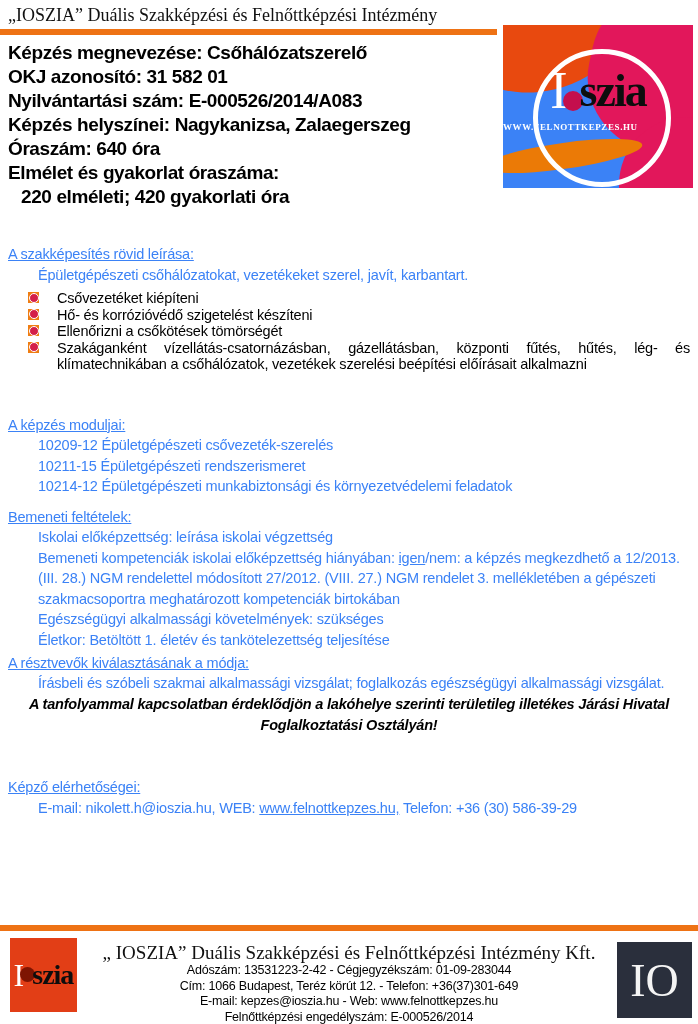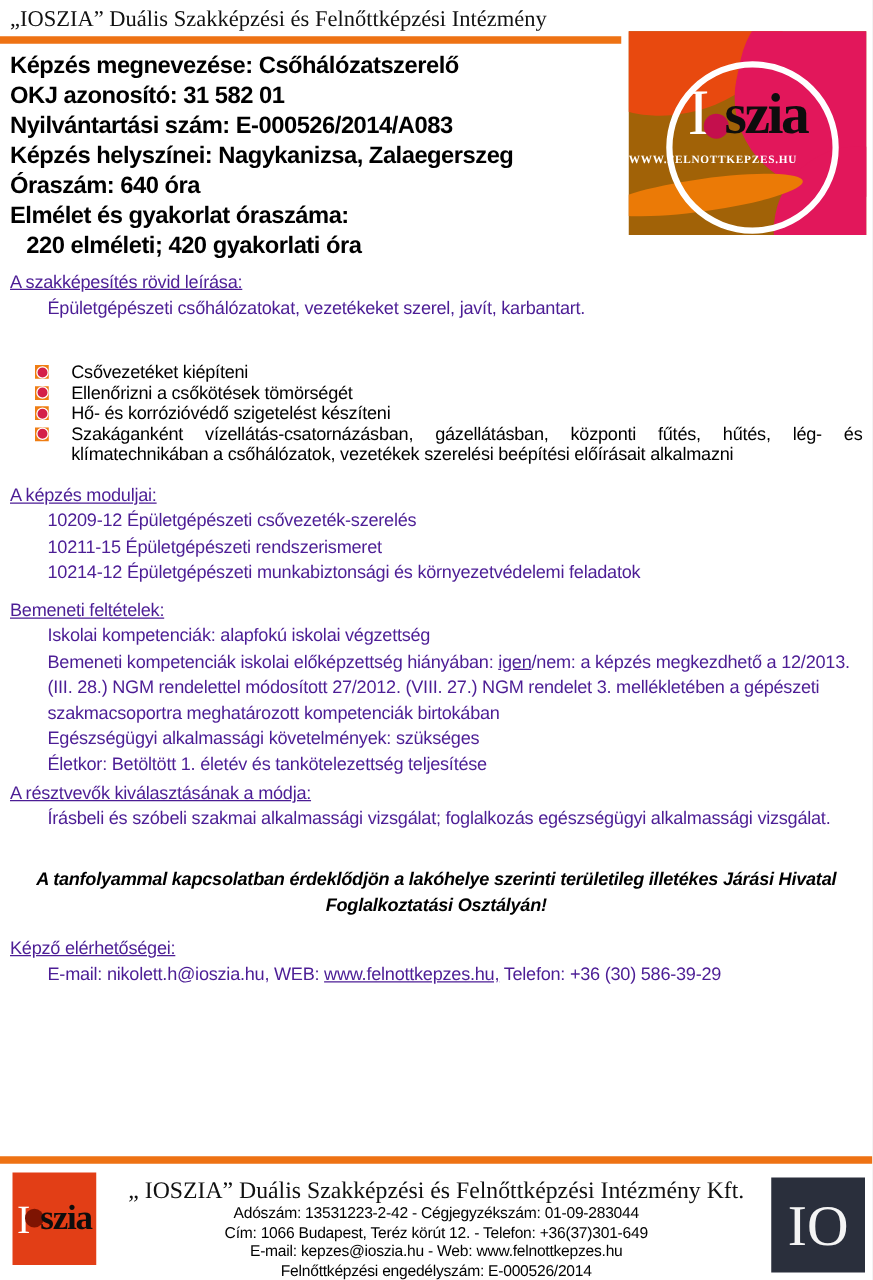--- a/index.html
+++ b/index.html
@@ -16,36 +16,36 @@
   .hrule { position:absolute; left:0; top:29px; width:497px; height:6px; background:#EE7214; }
 
   .course {
     position:absolute; left:8px; top:41px; width:490px;
     font-weight:bold; font-size:19px; line-height:24px; letter-spacing:-0.4px; color:#000;
   }
   .course div { white-space:nowrap; }
   .course .indent { padding-left:13px; }
 
   
-  .logo { position:absolute; left:503px; top:25px; width:190px; height:163px; background:#a16207; overflow:hidden; }
+  .logo { position:absolute; left:503px; top:25px; width:190px; height:163px; background:#3b82f6; overflow:hidden; }
   .logo .blob-tl { position:absolute; left:-50px; top:-62px; width:175px; height:128px; background:#E8490F; border-radius:50%; transform:rotate(-14deg); }
   .logo .blob-r  { position:absolute; left:86px; top:-34px; width:175px; height:165px; background:#E2175B; border-radius:45%; transform:rotate(12deg); }
   .logo .blob-br { position:absolute; left:116px; top:92px; width:135px; height:135px; background:#E2175B; border-radius:50%; }
   .logo .band    { position:absolute; left:-20px; top:118px; width:160px; height:26px; background:#EB7A06; border-radius:50%; transform:rotate(-8deg); }
   .logo .ring { position:absolute; left:30px; top:24px; width:128px; height:128px; border:5px solid #fff; border-radius:50%; }
   .logo .lg-text { position:absolute; left:0; top:40px; width:100%; text-align:center;
      font-family:"Liberation Serif", serif; white-space:nowrap; }
   .logo .lg-i   { color:#fff; font-size:52px; line-height:52px; vertical-align:top; }
   .logo .lg-dot { display:inline-block; width:20px; height:20px; background:#C40F4D; border-radius:50%; margin:26px -3px 0 -5px; }
   .logo .lg-szia{ color:#0d0d0d; font-size:46px; line-height:52px; font-weight:bold; letter-spacing:-2px; vertical-align:top; }
   .logo .lg-url { position:absolute; left:0; top:97px; width:100%; text-align:left; color:#fff;
      font-family:"Liberation Serif", serif; font-weight:bold; font-size:9px; letter-spacing:0.6px; }
 
   
-  .btext { font-size:14.5px; line-height:20.5px; letter-spacing:-0.2px; color:#4c1d95; }
+  .btext { font-size:14.5px; line-height:20.5px; letter-spacing:-0.2px; color:#3b82f6;margin-top:28px; }
   .hd { position:absolute; left:8px; text-decoration:underline; }
   .blk { position:absolute; left:8px; right:8px; }
   .ind { padding-left:30px; }
   .bullets { position:absolute; left:8px; right:8px; }
   .bullet { position:relative; padding-left:49px; line-height:16.5px; font-size:14.5px; letter-spacing:-0.2px; }
   .bullet .bicon { position:absolute; left:20px; top:2px; width:11px; height:11px; background:#EF7D12; }
   .bullet .bicon::after { content:''; position:absolute; left:0.5px; top:0.5px; width:10px; height:10px;
       border-radius:50%; background:#D42049; border:1px solid #fff; box-sizing:border-box; }
   .bullet.just { text-align:justify; }
   .center-notice { position:absolute; left:6px; right:6px; text-align:center;
@@ -92,35 +92,35 @@
     <div class="ring"></div>
     <div class="lg-text"><span class="lg-i">I</span><span class="lg-dot"></span><span class="lg-szia">szia</span></div>
     <div class="lg-url">WWW.FELNOTTKEPZES.HU</div>
   </div>
 
   <div class="hd btext" style="top:216px;">A szakképesítés rövid leírása:</div>
   <div class="blk btext ind" style="top:237px;">Épületgépészeti csőhálózatokat, vezetékeket szerel, javít, karbantart.</div>
 
   <div class="bullets" style="top:290px;">
     <div class="bullet"><span class="bicon"></span><span>Csővezetéket kiépíteni</span></div>
+    <div class="bullet"><span class="bicon"></span><span>Hő- és korrózióvédő szigetelést készíteni</span></div>
     <div class="bullet"><span class="bicon"></span><span>Ellenőrizni a csőkötések tömörségét</span></div>
-    <div class="bullet"><span class="bicon"></span><span>Hő- és korrózióvédő szigetelést készíteni</span></div>
     <div class="bullet just"><span class="bicon"></span><span>Szakáganként vízellátás-csatornázásban, gázellátásban, központi fűtés, hűtés, lég- és klímatechnikában a csőhálózatok, vezetékek szerelési beépítési előírásait alkalmazni</span></div>
   </div>
 
   <div class="hd btext" style="top:387px;">A képzés moduljai:</div>
   <div class="blk btext ind" style="top:407px;">
     <div>10209-12 Épületgépészeti csővezeték-szerelés</div>
     <div>10211-15 Épületgépészeti rendszerismeret</div>
     <div>10214-12 Épületgépészeti munkabiztonsági és környezetvédelemi feladatok</div>
   </div>
 
   <div class="hd btext" style="top:479px;">Bemeneti feltételek:</div>
   <div class="blk btext ind" style="top:499px;">
-    <div>Iskolai kompetenciák: alapfokú iskolai végzettség</div>
+    <div>Iskolai előképzettség: leírása iskolai végzettség</div>
     <div><span>Bemeneti kompetenciák iskolai előképzettség hiányában: </span><span class="u">igen</span><span>/nem: a képzés megkezdhető a 12/2013. (III. 28.) NGM rendelettel módosított 27/2012. (VIII. 27.) NGM rendelet 3. mellékletében a gépészeti szakmacsoportra meghatározott kompetenciák birtokában</span></div>
     <div>Egészségügyi alkalmassági követelmények: szükséges</div>
     <div>Életkor: Betöltött 1. életév és tankötelezettség teljesítése</div>
   </div>
 
   <div class="hd btext" style="top:625px;">A résztvevők kiválasztásának a módja:</div>
   <div class="blk btext" style="top:645px; text-indent:30px;">Írásbeli és szóbeli szakmai alkalmassági vizsgálat; foglalkozás egészségügyi alkalmassági vizsgálat.</div>
 
   <div class="center-notice" style="top:694px;">A tanfolyammal kapcsolatban érdeklődjön a lakóhelye szerinti területileg illetékes Járási Hivatal Foglalkoztatási Osztályán!</div>
 

